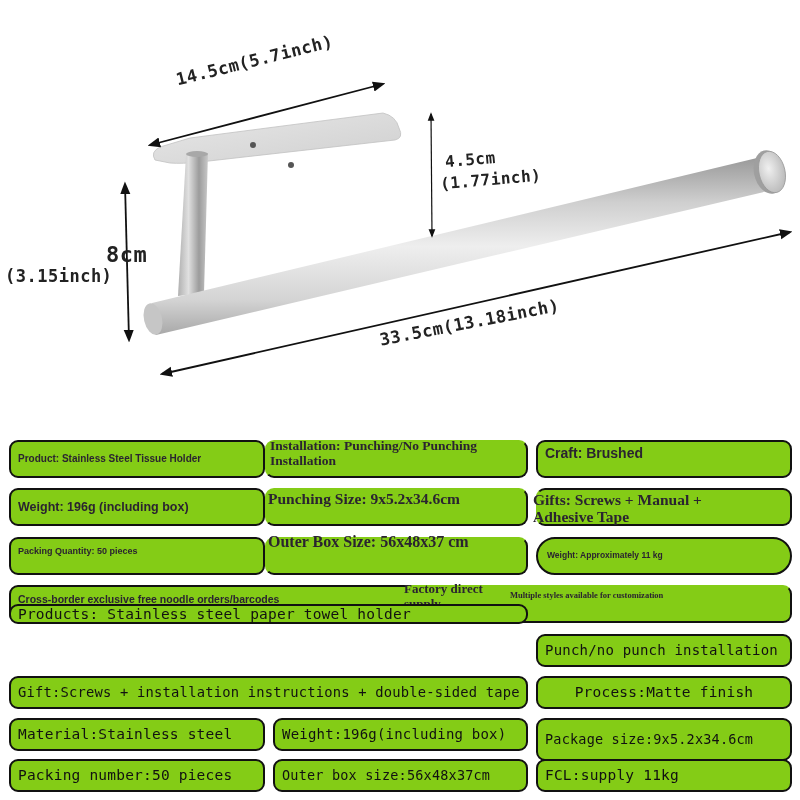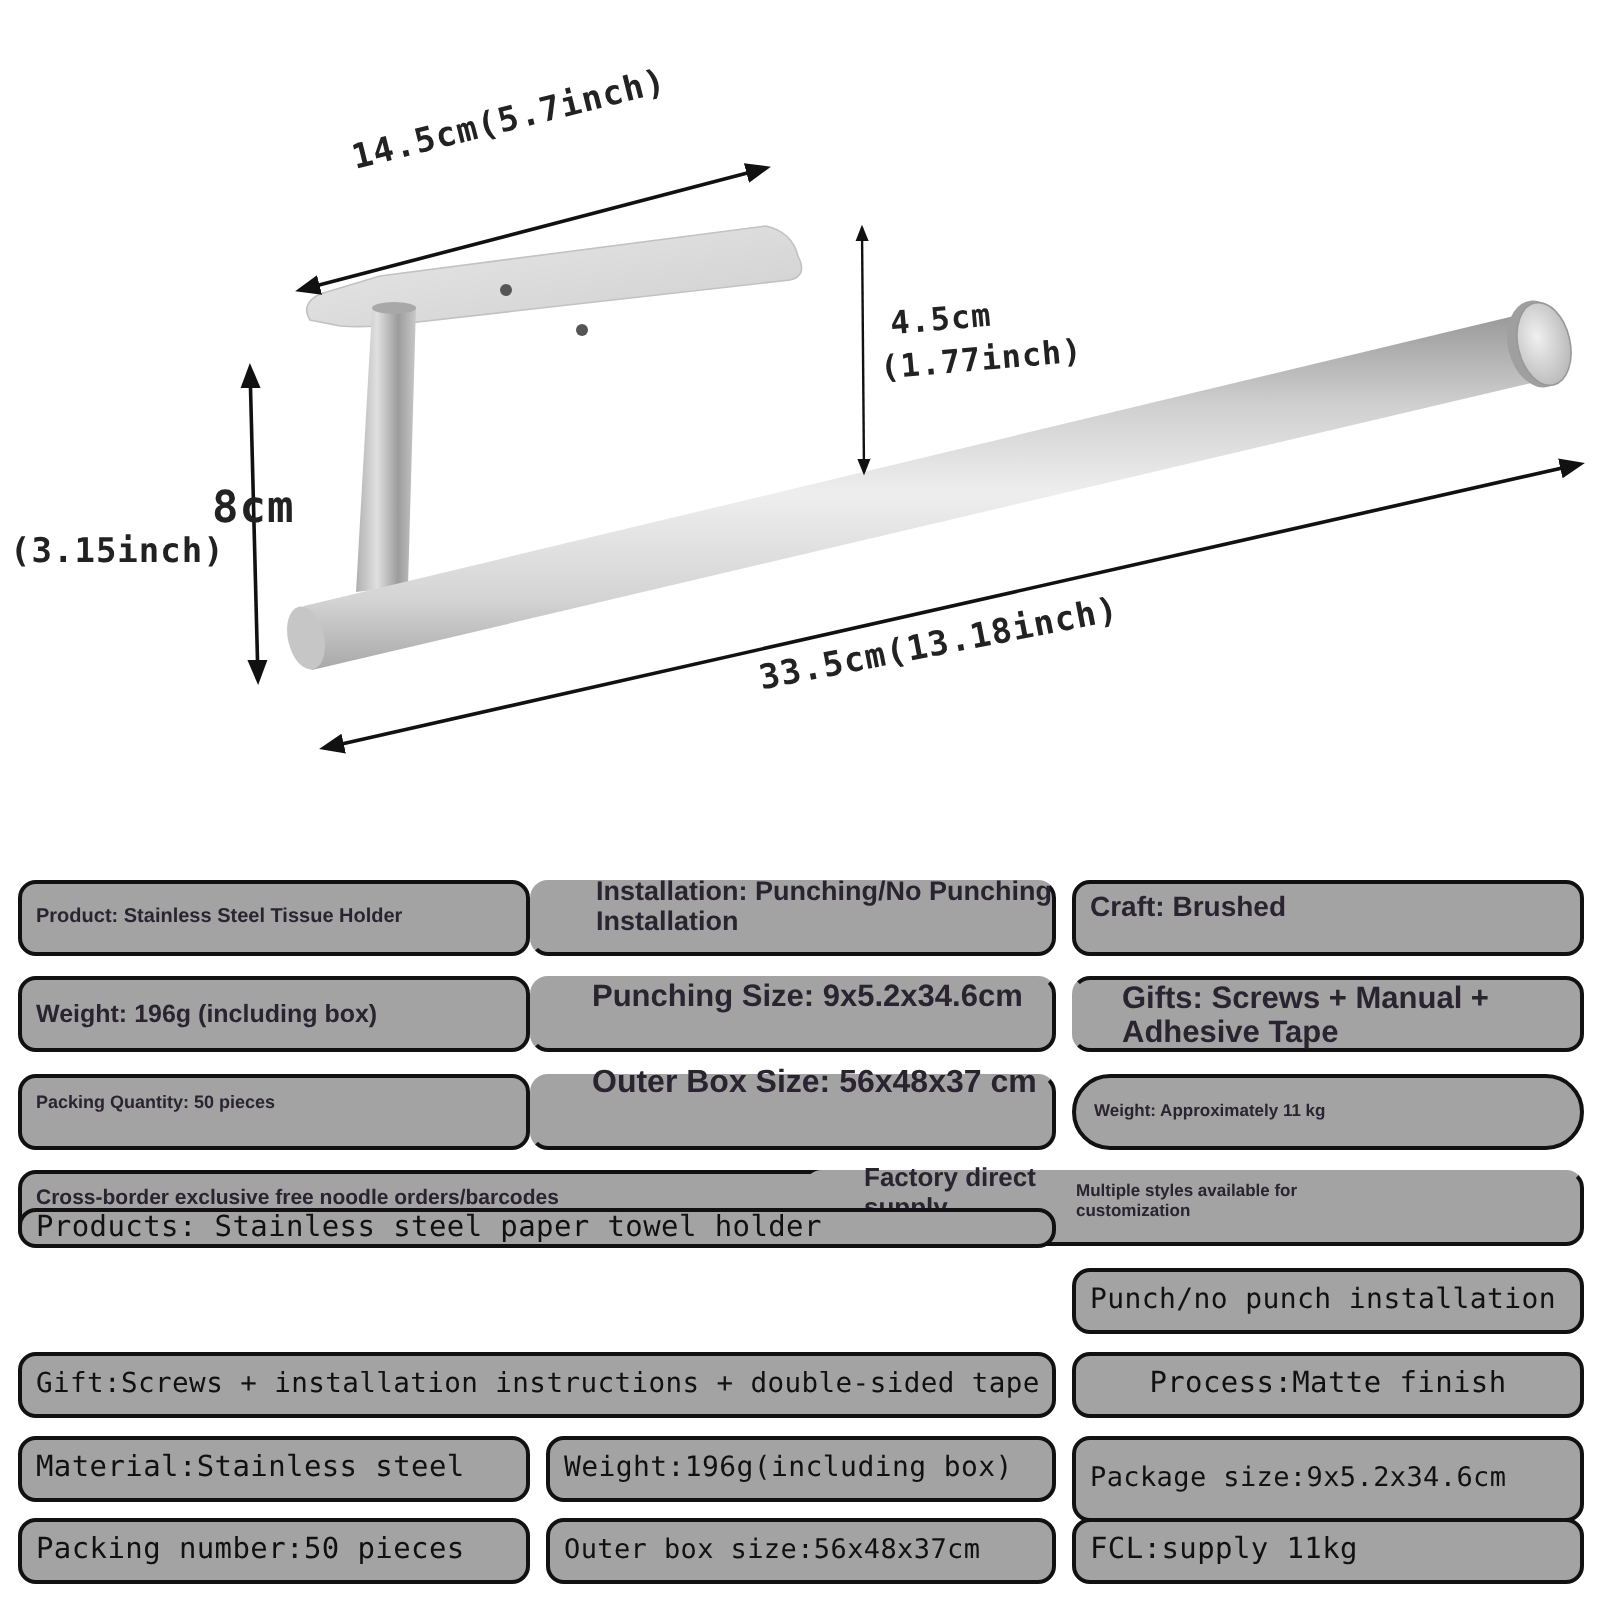--- a/index.html
+++ b/index.html
@@ -11,36 +11,36 @@
   .dim-label {
     position: absolute; font-family: "DejaVu Sans Mono", monospace; font-weight: bold;
     color: #222; white-space: nowrap; letter-spacing: 0.5px;
   }
 
   
   .box {
     position: absolute;
     border: 2px solid #111;
     border-radius: 9px;
-    background: #a3a3a3;
+    background: #84cc16;
     display: flex; align-items: center;
     padding: 0 7px;
     overflow: hidden;
   }
   .box.noborder-top { border-top-color: transparent; }
   .bx-text {
     font-family: "Liberation Sans", sans-serif;
     font-weight: bold; color: #2a2430; line-height: 1.12; white-space: normal;
   }
   .t-small { font-size: 10px; }
   .t-mid { font-size: 14px; }
   .free-text {
     position: absolute;
-    font-family: Liberation Sans, sans-serif; font-weight: bold;
-    color: #2a2430; line-height: 1.12; margin-left: 28px;
+    font-family: Liberation Serif, serif; font-weight: bold;
+    color: #2a2430; line-height: 1.12;
   }
   .mono-box .bx-text {
     font-family: "DejaVu Sans Mono", monospace; font-weight: normal;
     color: #111; font-size: 14.5px; white-space: nowrap; letter-spacing: 0.2px;
   }
 </style>
 </head>
 <body>
 
 <div id="illustration">

